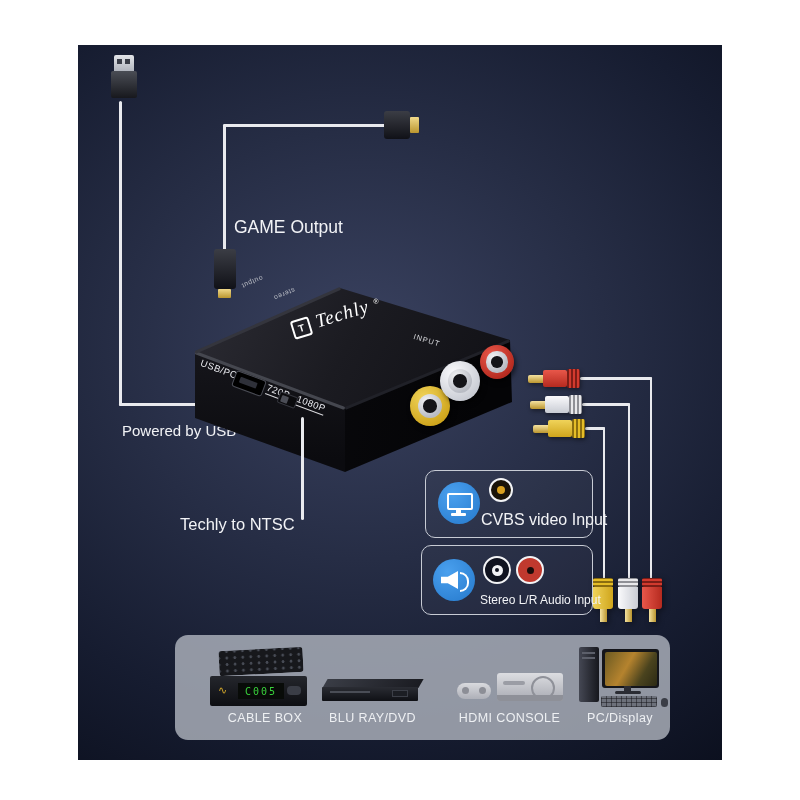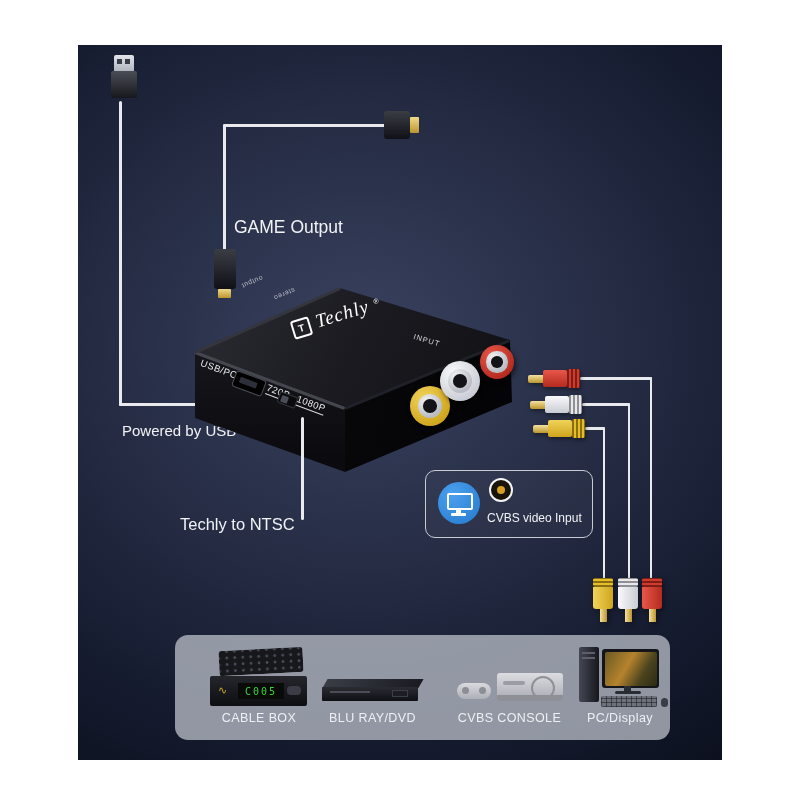--- a/index.html
+++ b/index.html
@@ -188,36 +188,51 @@
 
   <div class="legend" style="left:347px;top:425px;width:166px;height:66px;">
     <div class="bluecirc" style="left:12px;top:11px;width:42px;height:42px;">
       <div style="position:absolute;left:9px;top:11px;width:22px;height:13px;border:2.5px solid #fff;border-radius:2px;"></div>
       <div style="position:absolute;left:17.5px;top:27px;width:5px;height:4px;background:#fff;"></div>
       <div style="position:absolute;left:13px;top:31px;width:15px;height:2.5px;background:#fff;border-radius:1px;"></div>
     </div>
     <div class="rca-ico" style="left:63px;top:7px;width:20px;height:20px;border:2px solid #f2f3f5;background:#191308;">
       <div style="width:8px;height:8px;border-radius:50%;background:#d8a020;"></div>
     </div>
-    <div class="txt" style="left:61px;top:40px;font-size:12px;text-align:center;">CVBS video Input</div>
-  </div>
-
+    <div class="txt" style="left:55px;top:40px;font-size:16px;text-align:center;">CVBS video Input</div>
+  </div>
+
+  <div class="legend" style="left:343px;top:500px;width:170px;height:68px;">
+    <div class="bluecirc" style="left:11px;top:13px;width:42px;height:42px;">
+      <div style="position:absolute;left:8px;top:12px;width:17px;height:18px;background:#fff;clip-path:polygon(0 32%,40% 32%,100% 0,100% 100%,40% 68%,0 68%);"></div>
+      <div style="position:absolute;left:27px;top:13px;width:7px;height:16px;border:2.5px solid #fff;border-left:none;border-radius:0 14px 14px 0;"></div>
+    </div>
+    <div class="rca-ico" style="left:61px;top:10px;width:24px;height:24px;border:2.5px solid #f2f3f5;background:#10131f;">
+      <div style="width:11px;height:11px;border-radius:50%;background:#f2f3f5;display:flex;align-items:center;justify-content:center;">
+        <div style="width:4px;height:4px;border-radius:50%;background:#10131f;"></div>
+      </div>
+    </div>
+    <div class="rca-ico" style="left:94px;top:10px;width:24px;height:24px;border:2px solid #f2f3f5;background:#c0392e;">
+      <div style="width:7px;height:7px;border-radius:50%;background:#1a0c0a;"></div>
+    </div>
+    <div class="txt" style="left:58px;top:47px;font-size:12px;">Stereo L/R Audio Input</div>
+  </div>
 
   <div class="panel bottom" style="left:97px;top:590px;width:495px;height:105px;">
 
     <div>
       <div class="abs" style="left:44px;top:14px;width:84px;height:25px;background:#17181c;border-radius:3px;transform:rotate(-3deg);
            background-image:radial-gradient(circle,#474b55 1.4px,transparent 1.6px);background-size:8px 6.5px;background-position:4px 4px;"></div>
       <div class="abs" style="left:35px;top:41px;width:97px;height:30px;background:linear-gradient(#24262c,#0d0e12);border-radius:2px;">
         <div style="position:absolute;left:8px;top:8px;width:16px;height:14px;color:#c9a02a;font-size:11px;">∿</div>
         <div style="position:absolute;left:28px;top:7px;width:46px;height:16px;background:#080b08;display:flex;align-items:center;justify-content:center;
              color:#39d23c;font-family:'DejaVu Sans Mono',monospace;font-size:10px;letter-spacing:2px;">C005</div>
         <div style="position:absolute;right:6px;top:10px;width:14px;height:9px;background:#3a3d46;border-radius:4px;"></div>
       </div>
-      <div class="src-label" style="left:14px;top:76px;width:140px;">CABLE BOX</div>
+      <div class="src-label" style="left:20px;top:76px;width:140px;">CABLE BOX</div>
     </div>
 
     <div>
       <div class="abs" style="left:150px;top:44px;width:96px;height:9px;background:linear-gradient(100deg,#3a3d46,#1a1b21);transform:skewX(-30deg);"></div>
       <div class="abs" style="left:147px;top:52px;width:96px;height:14px;background:linear-gradient(#2a2c33,#0f1015);border-radius:1px;">
         <div style="position:absolute;left:8px;top:4px;width:40px;height:2px;background:#4a4d56;"></div>
         <div style="position:absolute;right:10px;top:3px;width:14px;height:5px;background:#1c1e24;border:1px solid #3c3f48;"></div>
       </div>
       <div class="src-label" style="left:140px;top:76px;width:115px;">BLU RAY/DVD</div>
     </div>
@@ -225,21 +240,21 @@
     <div>
       <div class="abs" style="left:282px;top:48px;width:34px;height:16px;background:linear-gradient(#d9dade,#aeb0b8);border-radius:8px;">
         <div style="position:absolute;left:5px;top:4px;width:7px;height:7px;background:#8c8e96;border-radius:50%;"></div>
         <div style="position:absolute;right:5px;top:4px;width:7px;height:7px;background:#8c8e96;border-radius:50%;"></div>
       </div>
       <div class="abs" style="left:322px;top:38px;width:66px;height:28px;background:linear-gradient(#dcdde1,#a8aab2);border-radius:3px;">
         <div style="position:absolute;right:8px;top:3px;width:20px;height:20px;border:2.5px solid #8f9199;border-radius:50%;"></div>
         <div style="position:absolute;left:6px;top:8px;width:22px;height:4px;background:#9b9da5;border-radius:2px;"></div>
         <div style="position:absolute;left:0;bottom:0;width:100%;height:6px;background:#8e9098;border-radius:0 0 3px 3px;"></div>
       </div>
-      <div class="src-label" style="left:272px;top:76px;width:125px;">CVBS CONSOLE</div>
+      <div class="src-label" style="left:272px;top:76px;width:125px;">HDMI CONSOLE</div>
     </div>
 
     <div>
       <div class="abs" style="left:404px;top:12px;width:20px;height:55px;background:linear-gradient(90deg,#454854,#16171d);border-radius:2px;">
         <div style="position:absolute;left:3px;top:5px;width:13px;height:2px;background:#5c5f6a;"></div>
         <div style="position:absolute;left:3px;top:10px;width:13px;height:2px;background:#5c5f6a;"></div>
       </div>
       <div class="monitor-frame" style="left:427px;top:14px;width:52px;height:34px;padding:2.5px;background:#14151a;">
         <div class="screen" style="background:linear-gradient(120deg,#6b5a22 0%,#b5832e 42%,#4a431e 72%,#2c2a14 100%);"></div>
       </div>

